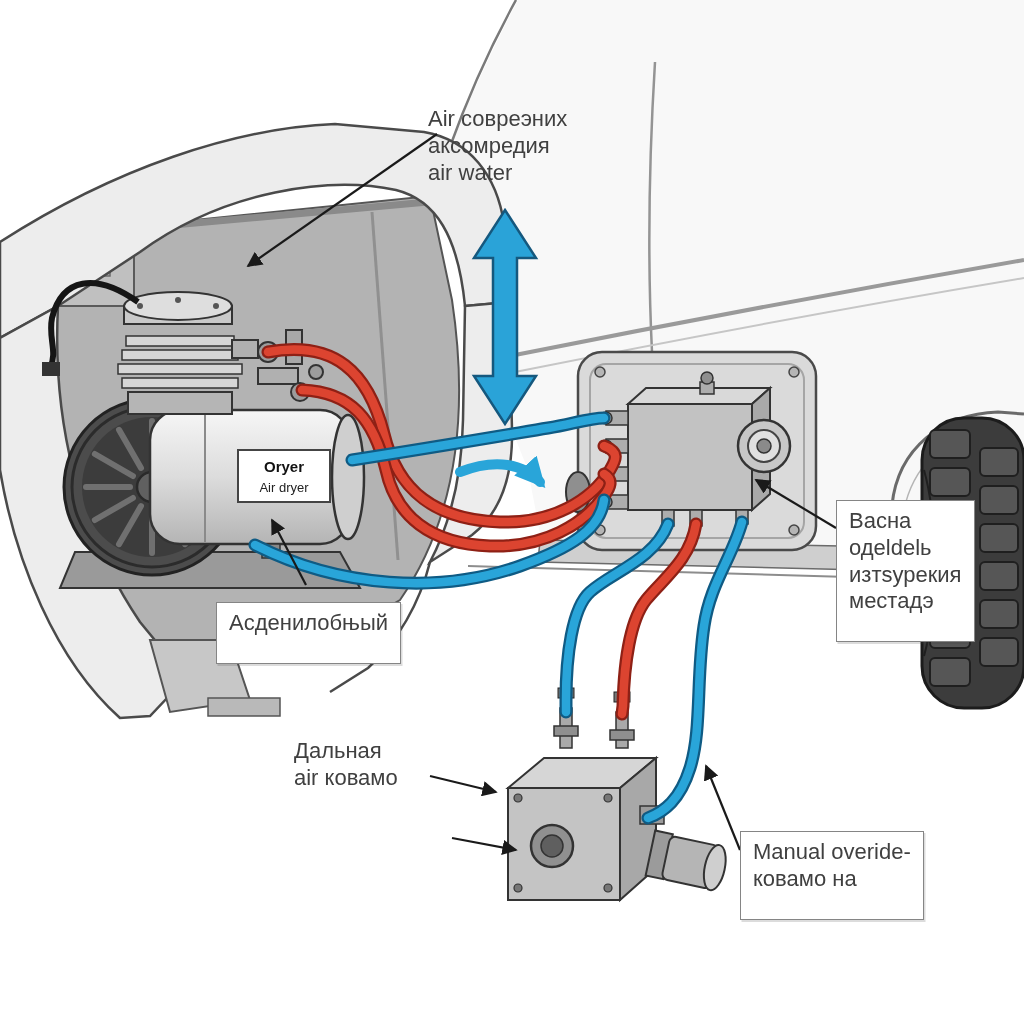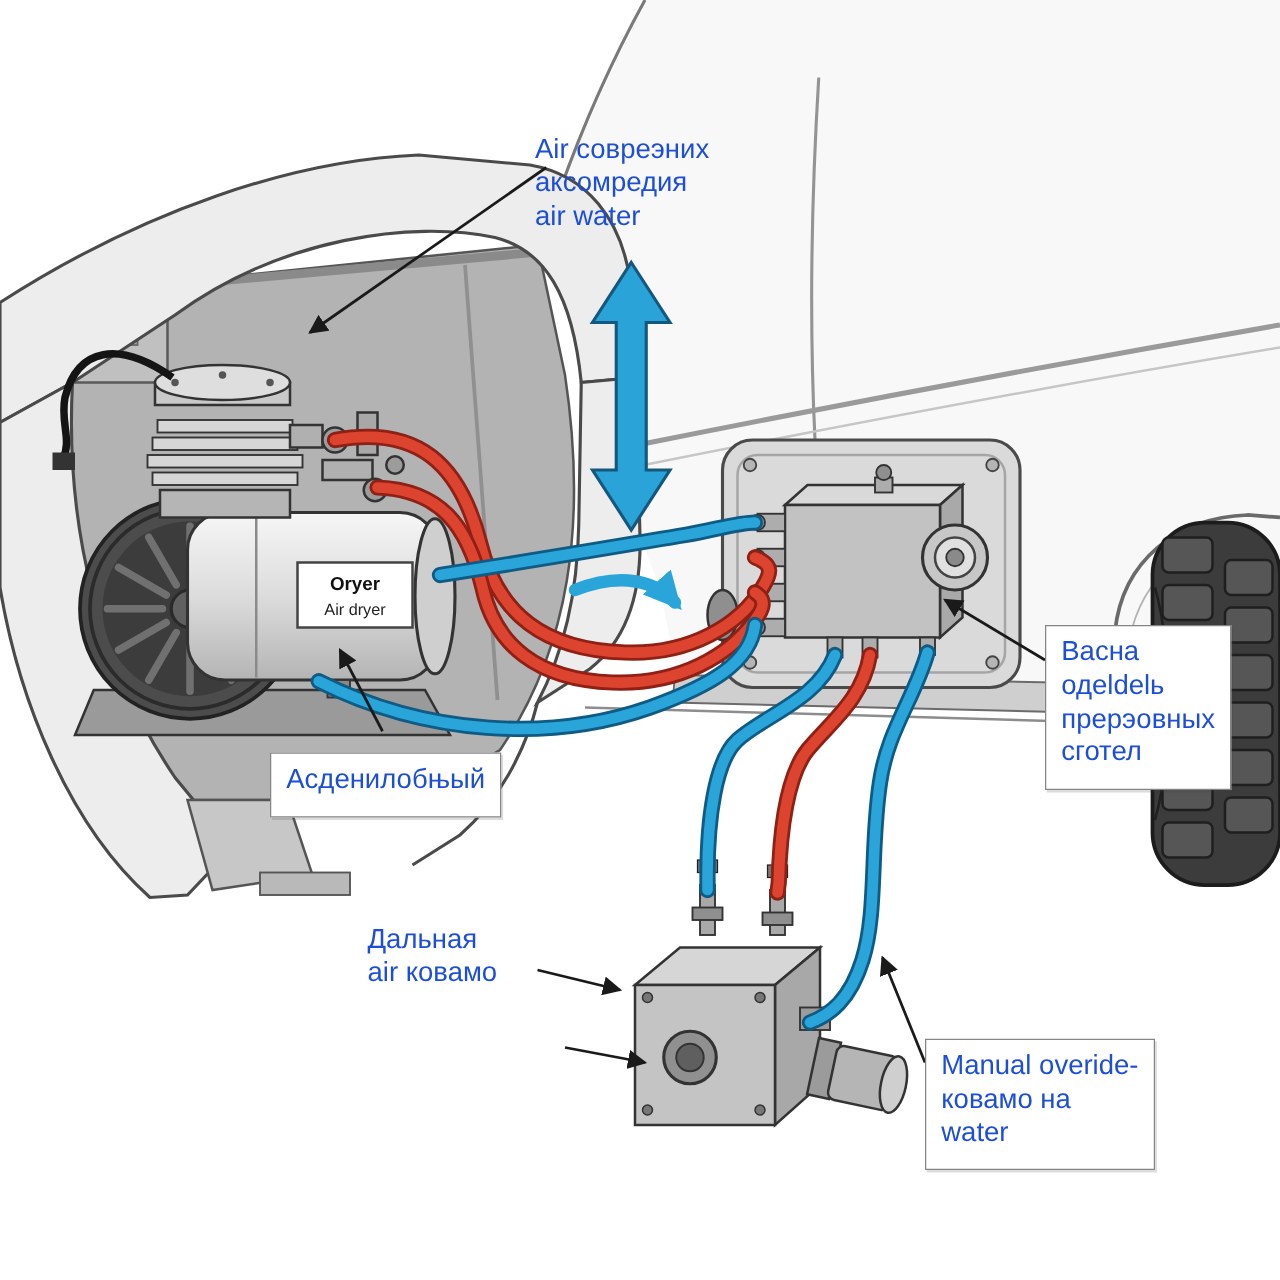--- a/index.html
+++ b/index.html
@@ -1,21 +1,21 @@
 <!DOCTYPE html>
 <html><head>
 <meta charset="utf-8">
 <style>
   body{margin:0;background:#fff;}
   .stage{position:relative;width:1024px;height:1024px;background:#fff;overflow:hidden;
          font-family:"Liberation Sans",sans-serif;}
   .stage > svg{position:absolute;left:0;top:0;}
-  .lbl{position:absolute;color:#1d4ed8;font-size:22px;line-height:1.22;white-space:nowrap;}
+  .lbl{position:absolute;color:#404040;font-size:22px;line-height:1.22;white-space:nowrap;}
   .lbl span{display:block;}
-  .boxed{background:#fff;border:1.5px solid #858585;padding:7px 12px 16px;
+  .boxed{background:#fff;border:1.5px solid #858585;padding:7px 12px 26px;
          box-shadow:1.5px 2px 0 rgba(60,60,60,.18);}
   
   .hR{fill:none;stroke:#8e2015;stroke-width:13;stroke-linecap:round;}
   .hr{fill:none;stroke:#dc4430;stroke-width:8.5;stroke-linecap:round;}
   .hB{fill:none;stroke:#0f5b84;stroke-width:13;stroke-linecap:round;}
   .hb{fill:none;stroke:#29a5d9;stroke-width:8.5;stroke-linecap:round;}
   .lead{fill:none;stroke:#1a1a1a;stroke-width:2.2;}
 </style>
 </head>
 <body>
@@ -263,29 +263,28 @@
   <span>air water</span>
 </div>
 
 <div class="lbl boxed" style="left:216px;top:602px;">
   <span>Асденилобњый</span>
 </div>
 
 <div class="lbl boxed" style="left:836px;top:500px;">
   <span>Васна</span>
   <span>одеldеlь</span>
-  <span>прерэовных</span>
-  <span>сготел</span>
+  <span>изтѕурекия</span>
+  <span>местадэ</span>
 </div>
 
 <div class="lbl" style="left:282px;top:738px;margin-left:12px;">
   <span>Дальная</span>
   <span>air ковамо</span>
 </div>
 
 
 <div class="lbl boxed" style="left:740px;top:831px;">
   <span>Manual overide-</span>
   <span>ковамо на</span>
-  <span>water</span>
 </div>
 
 </div>
 
 </body></html>

